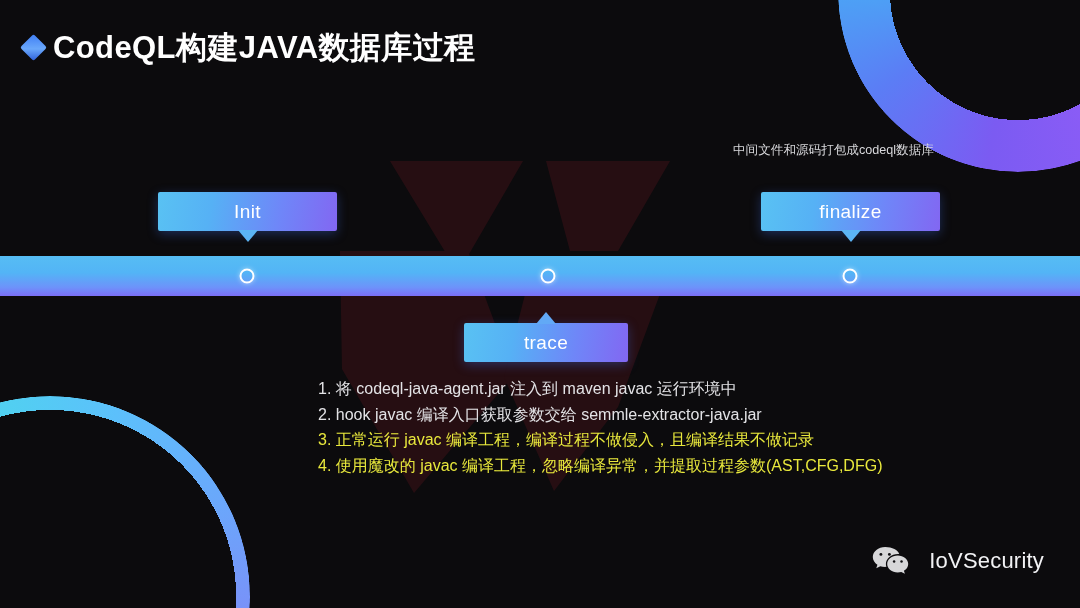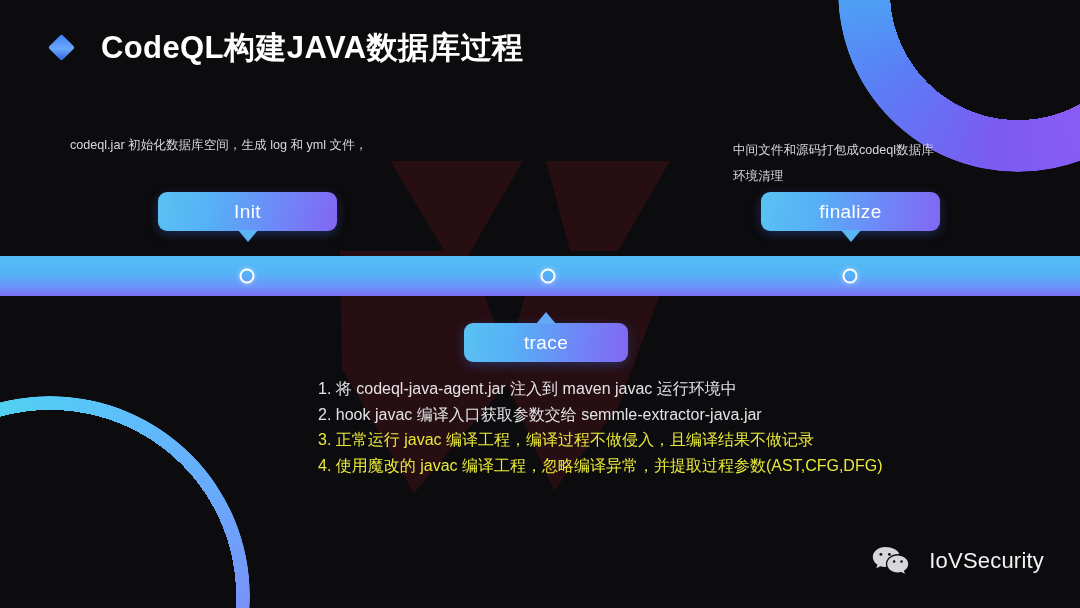--- a/index.html
+++ b/index.html
@@ -38,22 +38,22 @@
 
   
   .watermark{
     position:absolute; left:318px; top:155px;
     width:420px; height:345px; opacity:.55;
   }
   .watermark svg{ width:100%; height:100%; display:block; }
 
   
   .title-row{
-    position:absolute; left:52px; top:32px;
-    display:flex; align-items:center; gap:30px;
+    position:absolute; left:24px; top:32px;
+    display:flex; align-items:center; gap:10px;
   }
   .diamond{
     width:19px; height:19px; flex:none;
     background:linear-gradient(135deg,#3f7ef5 0%,#6aa8fb 55%,#2e5fd8 100%);
     transform:rotate(45deg); border-radius:2px;
   }
   .page-title{
     color:#ffffff; font-size:31px; font-weight:700; letter-spacing:.4px;
     white-space:nowrap; line-height:1;
   }
@@ -71,21 +71,21 @@
   .marker{
     position:absolute; top:50%; transform:translate(-50%,-50%);
     width:15px; height:15px; border-radius:50%;
     border:2.6px solid #ffffff; background:transparent;
     box-shadow:0 0 5px rgba(255,255,255,.5);
   }
 
   
   .pill{
     position:absolute; height:39px; width:179px;
-    border-radius:9px;
+    border-radius:2px;
     background:linear-gradient(100deg,#59c2f3 0%,#56b1f5 30%,#6f86f8 68%,#8267f2 100%);
     display:flex; align-items:center; justify-content:center;
     color:#ffffff; font-size:19px; letter-spacing:.4px;
     box-shadow:0 3px 11px rgba(60,110,230,.35);
   }
   .pill::after{
     content:""; position:absolute; left:50%; transform:translateX(-50%);
     width:0; height:0; border-left:10px solid transparent; border-right:10px solid transparent;
   }
   .pill.down::after{ bottom:-11px; border-top:12px solid #5bb4f4; }
@@ -129,26 +129,24 @@
     </svg>
   </div>
 </div>
 
 <div class="title-row">
   <span class="diamond"></span>
   <h1 class="page-title">CodeQL构建JAVA数据库过程</h1>
 </div>
 
 <div class="note note-left">
-  <div>codeql.jar 初始化数据库空间，生成 log 和 yml 文件，</div>
 </div>
 
 <div class="note note-right">
   <div>中间文件和源码打包成codeql数据库</div>
-  <div>环境清理</div>
 </div>
 
 <div class="timeline">
   <span class="marker" style="left:22.9%"></span>
   <span class="marker" style="left:50.7%"></span>
   <span class="marker" style="left:78.7%"></span>
 </div>
 
 <div class="pill down pill-init">
   <span>Init</span>

